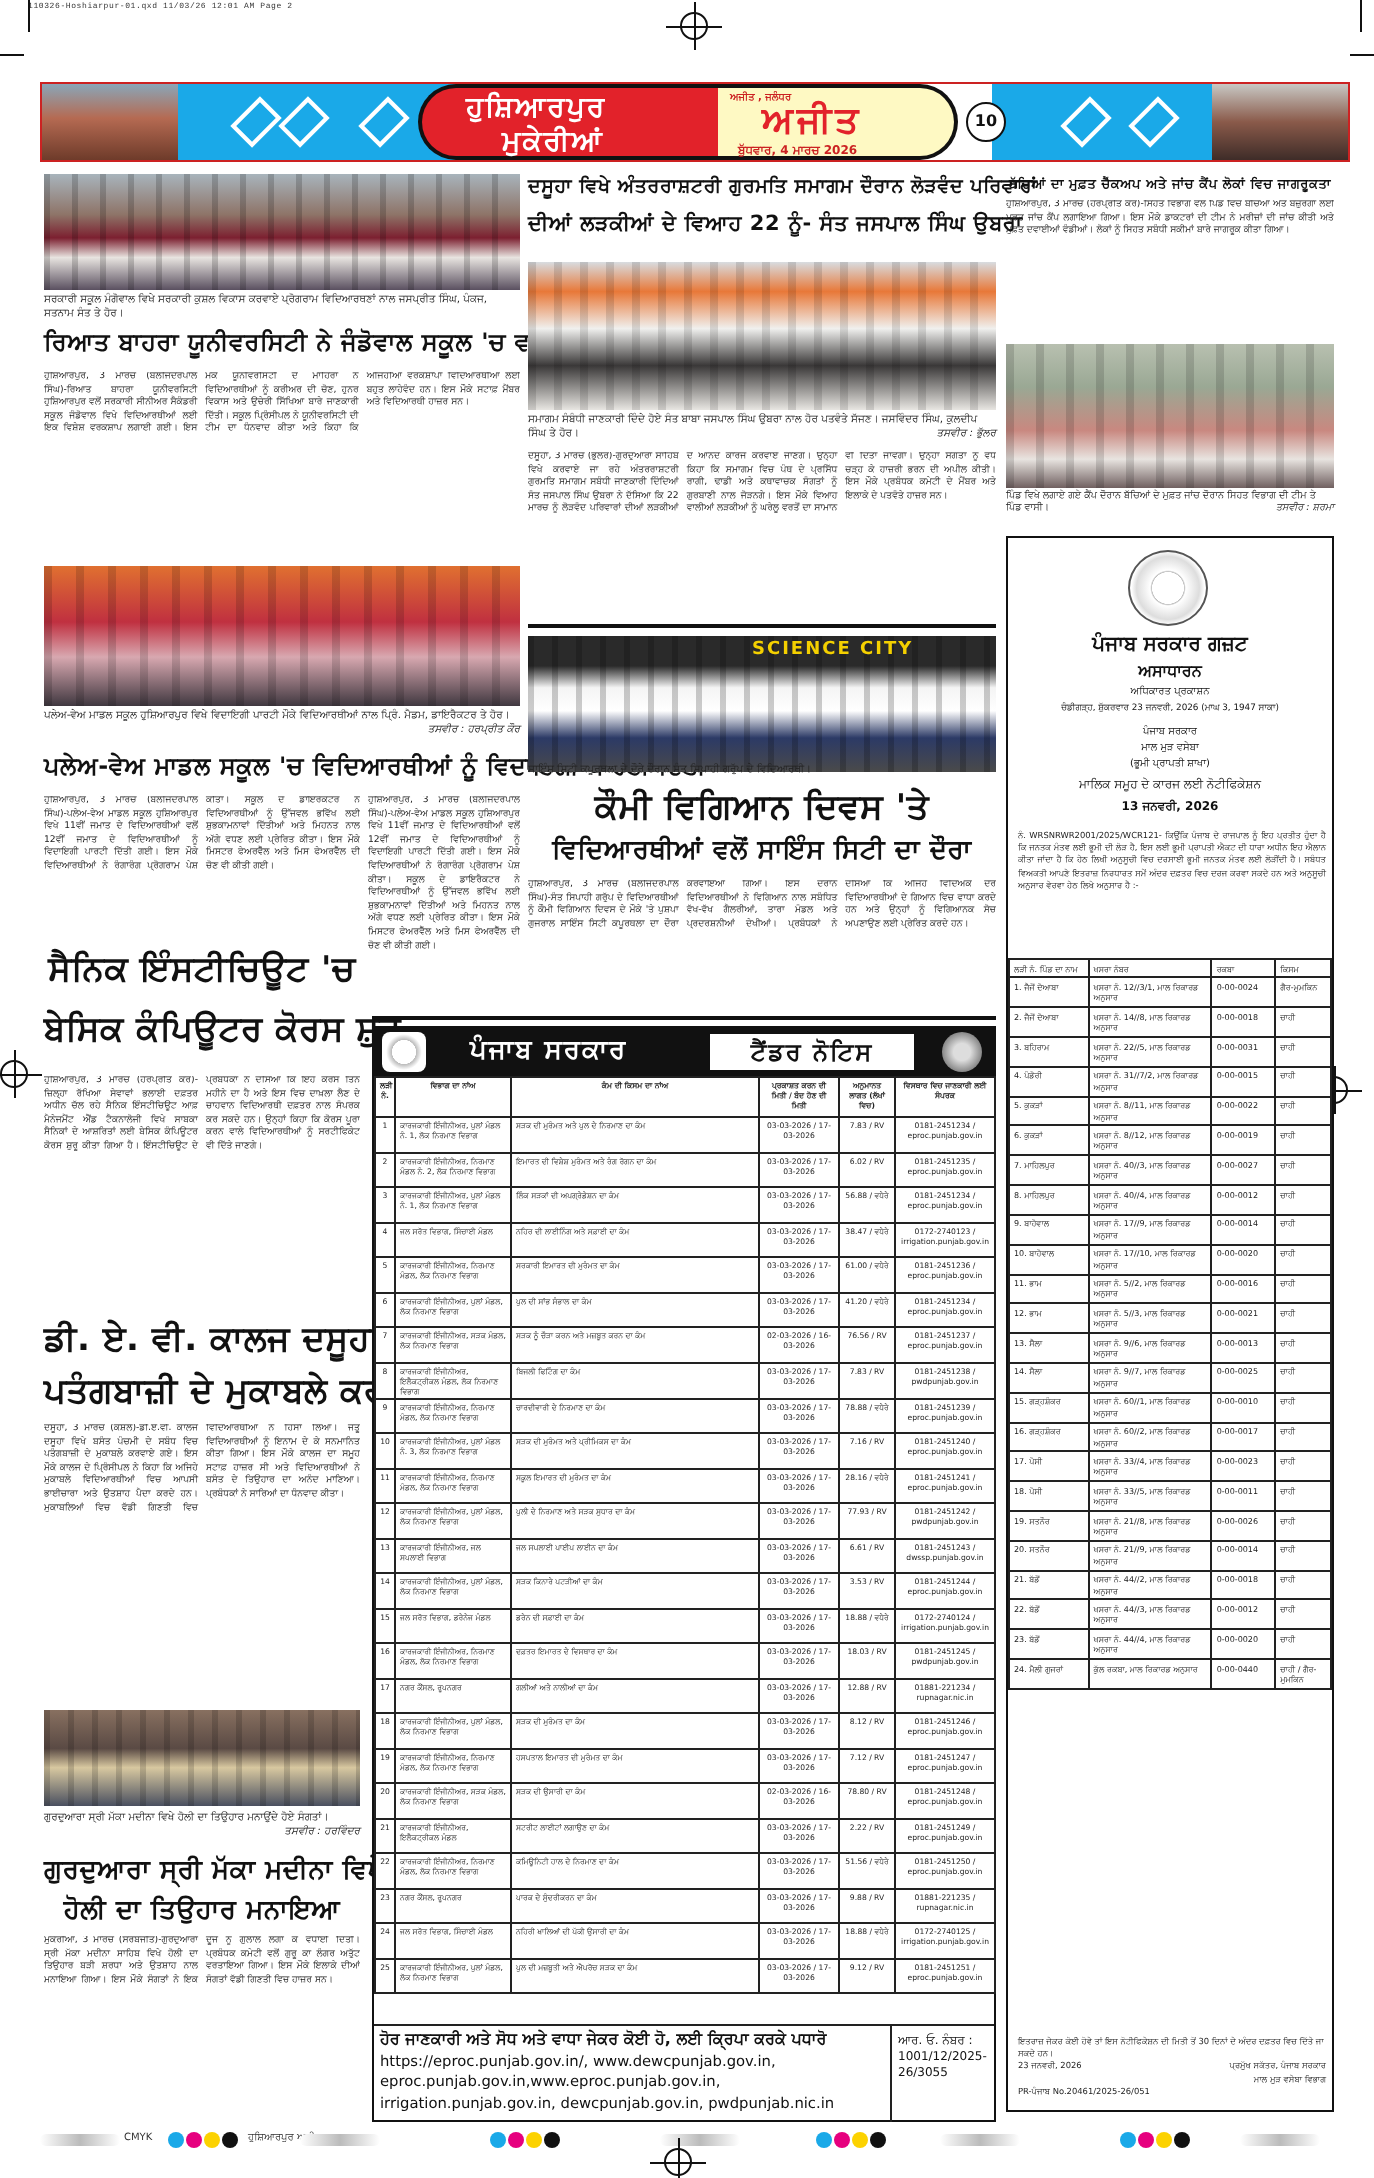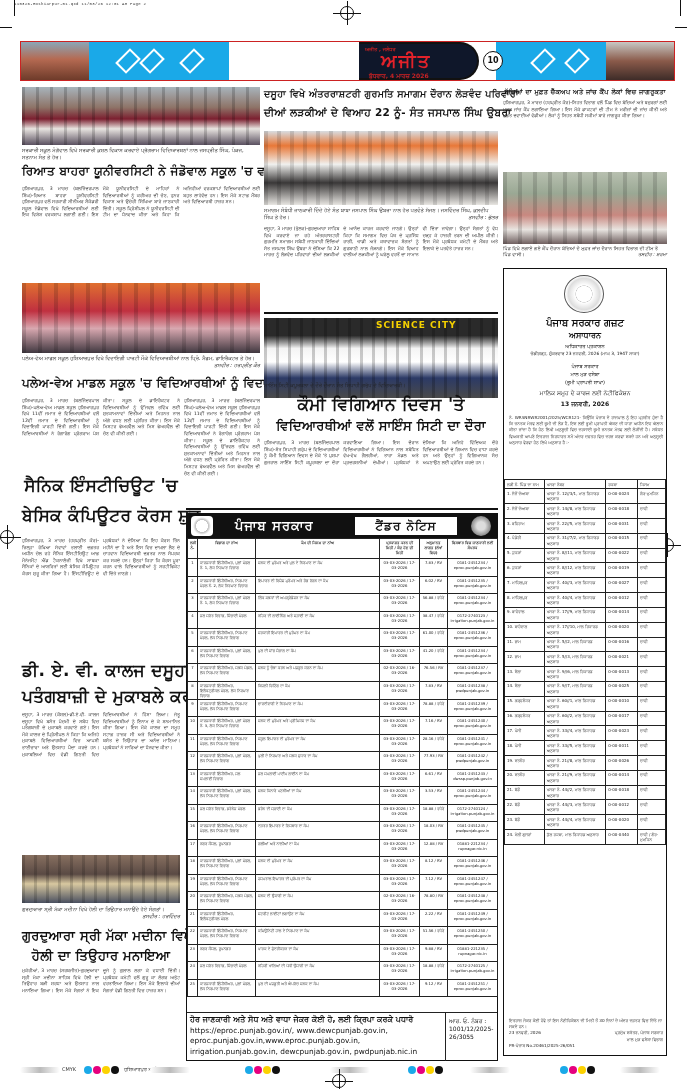--- a/index.html
+++ b/index.html
@@ -18,21 +18,21 @@
   .mh-photo.left { left: 0; }
   .mh-photo.right { right: 0; background: linear-gradient(180deg,#c8c8c4 0%,#8a5a4a 50%,#3e2c28 100%); }
   .mh-band { position: absolute; top: 0; height: 38px; background: #1aa9e8; }
   .mh-band.l { left: 68px; width: 140px; }
   .mh-band.r { left: 475px; width: 112px; }
   .mh-diam { position: absolute; top: 4px; width: 22px; height: 30px; border: 3px solid #fff; transform: rotate(45deg) scale(0.7); }
   .mh-red { position: absolute; left: 188px; top: 0; width: 150px; height: 38px; background: #e2222a; border-radius: 40px 0 0 40px; border: 2px solid #111; border-right: none; }
   .mh-red .t1, .mh-red .t2 { position: absolute; left: 22px; color: #fff; font-weight: bold; font-size: 14px; letter-spacing: 1px; }
   .mh-red .t1 { top: 2px; }
   .mh-red .t2 { top: 19px; left: 40px; }
-  .mh-yellow { position: absolute; left: 338px; top: 0; width: 120px; height: 38px; background: #0f172a; border-radius: 0 40px 40px 0; border: 2px solid #111; border-left: none; }
+  .mh-yellow { position: absolute; left: 338px; top: 0; width: 120px; height: 38px; background: #fef9c3; border-radius: 0 40px 40px 0; border: 2px solid #111; border-left: none; }
   .mh-yellow .sub { position: absolute; left: 6px; top: 2px; font-size: 5px; color: #c22; font-weight: bold; }
   .mh-yellow .brand { position: absolute; left: 22px; top: 6px; font-size: 18px; color: #e2222a; font-weight: bold; letter-spacing: 2px; }
   .mh-yellow .date { position: absolute; left: 10px; top: 28px; font-size: 6px; color: #c22; font-weight: bold; }
   .mh-page { position: absolute; left: 462px; top: 9px; width: 20px; height: 20px; border: 1.5px solid #111; border-radius: 50%; background: #fff; font-size: 8px; font-weight: bold; text-align: center; line-height: 17px; }
 
   
   .photo { position: absolute; overflow: hidden; }
   .ph-crowd { background:
       repeating-linear-gradient(90deg, rgba(0,0,0,0.18) 0 3px, rgba(255,255,255,0) 3px 14px),
       linear-gradient(180deg, #a8b4bc 0%, #8e7468 35%, #7c2030 55%, #e8e4e0 72%, #5a5060 100%); }
@@ -108,20 +108,24 @@
 <div class="reg" style="left:0px;top:530px"></div>
 <div class="reg" style="left:660px;top:538px"></div>
 
 <div class="masthead">
   <div class="mh-photo left"></div>
   <div class="mh-band l">
     <div class="mh-diam" style="left:28px"></div>
     <div class="mh-diam" style="left:52px"></div>
     <div class="mh-diam" style="left:92px"></div>
   </div>
+  <div class="mh-red">
+    <span class="t1">ਹੁਸ਼ਿਆਰਪੁਰ</span>
+    <span class="t2">ਮੁਕੇਰੀਆਂ</span>
+  </div>
   <div class="mh-yellow">
     <span class="sub">ਅਜੀਤ , ਜਲੰਧਰ</span>
     <span class="brand">ਅਜੀਤ</span>
     <span class="date">ਬੁੱਧਵਾਰ, 4 ਮਾਰਚ 2026</span>
   </div>
   <div class="mh-band r">
     <div class="mh-diam" style="left:36px"></div>
     <div class="mh-diam" style="left:70px"></div>
   </div>
   <div class="mh-page">10</div>
@@ -162,21 +166,21 @@
 <div class="headline" style="left:264px;top:88px;width:234px;font-size:9.5px">ਦਸੂਹਾ ਵਿਖੇ ਅੰਤਰਰਾਸ਼ਟਰੀ ਗੁਰਮਤਿ ਸਮਾਗਮ ਦੌਰਾਨ ਲੋੜਵੰਦ ਪਰਿਵਾਰਾਂ</div>
 <div class="headline" style="left:264px;top:106px;width:234px;font-size:10.5px">ਦੀਆਂ ਲੜਕੀਆਂ ਦੇ ਵਿਆਹ 22 ਨੂੰ- ਸੰਤ ਜਸਪਾਲ ਸਿੰਘ ਉਬਰਾ</div>
 <div class="photo ph-sikh" style="left:264px;top:131px;width:234px;height:74px"></div>
 <div class="caption" style="left:264px;top:207px;width:234px">
   <span>ਸਮਾਗਮ ਸੰਬੰਧੀ ਜਾਣਕਾਰੀ ਦਿੰਦੇ ਹੋਏ ਸੰਤ ਬਾਬਾ ਜਸਪਾਲ ਸਿੰਘ ਉਬਰਾ ਨਾਲ ਹੋਰ ਪਤਵੰਤੇ ਸੱਜਣ। ਜਸਵਿੰਦਰ ਸਿੰਘ, ਕੁਲਦੀਪ ਸਿੰਘ ਤੇ ਹੋਰ।</span>
   <span class="credit">ਤਸਵੀਰ : ਭੁੱਲਰ</span>
 </div>
 <div class="body-text cols-3" style="left:264px;top:226px;width:234px;height:80px;overflow:hidden">ਦਸੂਹਾ, 3 ਮਾਰਚ (ਭੁੱਲਰ)-ਗੁਰਦੁਆਰਾ ਸਾਹਿਬ ਵਿਖੇ ਕਰਵਾਏ ਜਾ ਰਹੇ ਅੰਤਰਰਾਸ਼ਟਰੀ ਗੁਰਮਤਿ ਸਮਾਗਮ ਸਬੰਧੀ ਜਾਣਕਾਰੀ ਦਿੰਦਿਆਂ ਸੰਤ ਜਸਪਾਲ ਸਿੰਘ ਉਬਰਾ ਨੇ ਦੱਸਿਆ ਕਿ 22 ਮਾਰਚ ਨੂੰ ਲੋੜਵੰਦ ਪਰਿਵਾਰਾਂ ਦੀਆਂ ਲੜਕੀਆਂ ਦੇ ਆਨੰਦ ਕਾਰਜ ਕਰਵਾਏ ਜਾਣਗੇ। ਉਨ੍ਹਾਂ ਕਿਹਾ ਕਿ ਸਮਾਗਮ ਵਿਚ ਪੰਥ ਦੇ ਪ੍ਰਸਿੱਧ ਰਾਗੀ, ਢਾਡੀ ਅਤੇ ਕਥਾਵਾਚਕ ਸੰਗਤਾਂ ਨੂੰ ਗੁਰਬਾਣੀ ਨਾਲ ਜੋੜਨਗੇ। ਇਸ ਮੌਕੇ ਵਿਆਹ ਵਾਲੀਆਂ ਲੜਕੀਆਂ ਨੂੰ ਘਰੇਲੂ ਵਰਤੋਂ ਦਾ ਸਾਮਾਨ ਵੀ ਦਿੱਤਾ ਜਾਵੇਗਾ। ਉਨ੍ਹਾਂ ਸੰਗਤਾਂ ਨੂੰ ਵੱਧ ਚੜ੍ਹ ਕੇ ਹਾਜ਼ਰੀ ਭਰਨ ਦੀ ਅਪੀਲ ਕੀਤੀ। ਇਸ ਮੌਕੇ ਪ੍ਰਬੰਧਕ ਕਮੇਟੀ ਦੇ ਮੈਂਬਰ ਅਤੇ ਇਲਾਕੇ ਦੇ ਪਤਵੰਤੇ ਹਾਜ਼ਰ ਸਨ।</div>
 <div class="rule-h" style="left:264px;top:312px;width:234px;height:2px;background:#111"></div>
 
-<div class="photo ph-science" style="left:264px;top:318px;width:234px;height:80px">
+<div class="photo ph-science" style="left:264px;top:318px;width:234px;height:68px">
   <span class="banner">SCIENCE CITY</span>
 </div>
 <div class="caption" style="left:264px;top:382px;width:234px">ਸਾਇੰਸ ਸਿਟੀ ਕਪੂਰਥਲਾ ਦੇ ਦੌਰੇ ਦੌਰਾਨ ਸੰਤ ਸਿਪਾਹੀ ਗਰੁੱਪ ਦੇ ਵਿਦਿਆਰਥੀ।</div>
 <div class="headline" style="left:264px;top:394px;width:234px;font-size:17px">ਕੌਮੀ ਵਿਗਿਆਨ ਦਿਵਸ 'ਤੇ</div>
 <div class="headline" style="left:264px;top:418px;width:234px;font-size:13px">ਵਿਦਿਆਰਥੀਆਂ ਵਲੋਂ ਸਾਇੰਸ ਸਿਟੀ ਦਾ ਦੌਰਾ</div>
 <div class="body-text cols-3" style="left:264px;top:440px;width:234px;height:64px;overflow:hidden">ਹੁਸ਼ਿਆਰਪੁਰ, 3 ਮਾਰਚ (ਬਲਜਿੰਦਰਪਾਲ ਸਿੰਘ)-ਸੰਤ ਸਿਪਾਹੀ ਗਰੁੱਪ ਦੇ ਵਿਦਿਆਰਥੀਆਂ ਨੂੰ ਕੌਮੀ ਵਿਗਿਆਨ ਦਿਵਸ ਦੇ ਮੌਕੇ 'ਤੇ ਪੁਸ਼ਪਾ ਗੁਜਰਾਲ ਸਾਇੰਸ ਸਿਟੀ ਕਪੂਰਥਲਾ ਦਾ ਦੌਰਾ ਕਰਵਾਇਆ ਗਿਆ। ਇਸ ਦੌਰਾਨ ਵਿਦਿਆਰਥੀਆਂ ਨੇ ਵਿਗਿਆਨ ਨਾਲ ਸਬੰਧਿਤ ਵੱਖ-ਵੱਖ ਗੈਲਰੀਆਂ, ਤਾਰਾ ਮੰਡਲ ਅਤੇ ਪ੍ਰਦਰਸ਼ਨੀਆਂ ਦੇਖੀਆਂ। ਪ੍ਰਬੰਧਕਾਂ ਨੇ ਦੱਸਿਆ ਕਿ ਅਜਿਹੇ ਵਿੱਦਿਅਕ ਦੌਰੇ ਵਿਦਿਆਰਥੀਆਂ ਦੇ ਗਿਆਨ ਵਿਚ ਵਾਧਾ ਕਰਦੇ ਹਨ ਅਤੇ ਉਨ੍ਹਾਂ ਨੂੰ ਵਿਗਿਆਨਕ ਸੋਚ ਅਪਣਾਉਣ ਲਈ ਪ੍ਰੇਰਿਤ ਕਰਦੇ ਹਨ।</div>
 <div class="rule-h" style="left:186px;top:508px;width:312px;height:2px;background:#111"></div>
 
 <div class="headline" style="left:503px;top:88px;width:164px;font-size:6.5px">ਬੱਚਿਆਂ ਦਾ ਮੁਫ਼ਤ ਚੈੱਕਅਪ ਅਤੇ ਜਾਂਚ ਕੈਂਪ ਲੋਕਾਂ ਵਿਚ ਜਾਗਰੂਕਤਾ</div>
 <div class="body-text" style="left:503px;top:100px;width:164px;height:64px;overflow:hidden">ਹੁਸ਼ਿਆਰਪੁਰ, 3 ਮਾਰਚ (ਹਰਪ੍ਰੀਤ ਕੌਰ)-ਸਿਹਤ ਵਿਭਾਗ ਵਲੋਂ ਪਿੰਡ ਵਿਚ ਬੱਚਿਆਂ ਅਤੇ ਬਜ਼ੁਰਗਾਂ ਲਈ ਮੁਫ਼ਤ ਜਾਂਚ ਕੈਂਪ ਲਗਾਇਆ ਗਿਆ। ਇਸ ਮੌਕੇ ਡਾਕਟਰਾਂ ਦੀ ਟੀਮ ਨੇ ਮਰੀਜ਼ਾਂ ਦੀ ਜਾਂਚ ਕੀਤੀ ਅਤੇ ਮੁਫ਼ਤ ਦਵਾਈਆਂ ਵੰਡੀਆਂ। ਲੋਕਾਂ ਨੂੰ ਸਿਹਤ ਸਬੰਧੀ ਸਕੀਮਾਂ ਬਾਰੇ ਜਾਗਰੂਕ ਕੀਤਾ ਗਿਆ।</div>

